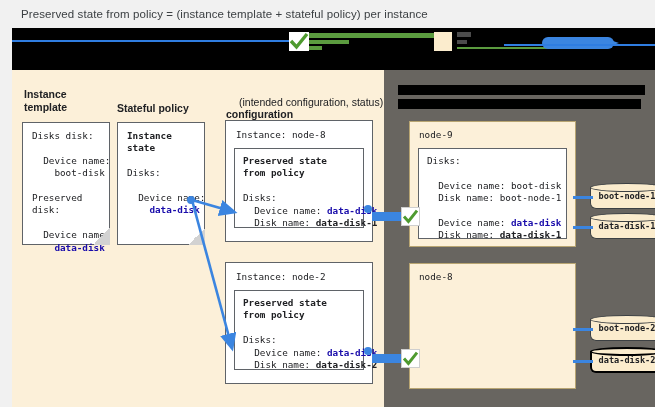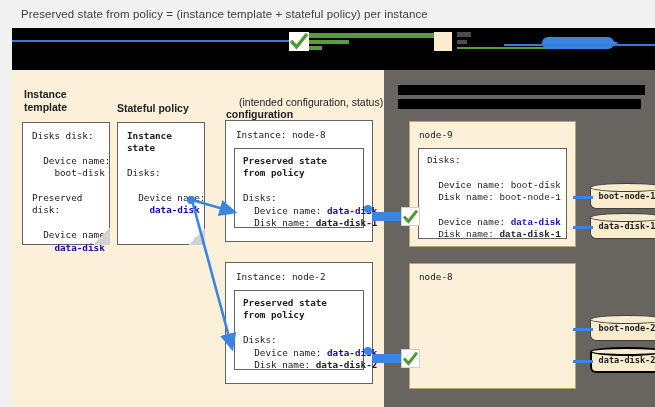--- a/index.html
+++ b/index.html
@@ -228,21 +228,21 @@
   <div class="inbox" style="left:222px;top:290px;width:130px;height:80px;"><span class="bk">Preserved state</span>
 <span class="bk">from policy</span>
 <span> </span>
 <span>Disks:</span>
 <span>  Device name: </span><span class="b">data-disk</span>
 <span>  Disk name: </span><span class="bk">data-disk-2</span></div>
 
   <div class="node-card" style="left:397px;top:121px;width:167px;height:126px;">
     <div class="node-label">node-9</div>
   </div>
-  <div class="inbox" style="left:406px;top:148px;width:149px;height:91px;font-family:Liberation Mono, monospace;"><span>Disks:</span>
+  <div class="inbox" style="left:406px;top:148px;width:149px;height:91px;"><span>Disks:</span>
 <span> </span>
 <span>  Device name: </span><span>boot-disk</span>
 <span>  Disk name: </span><span>boot-node-1</span>
 <span> </span>
 <span>  Device name: </span><span class="b">data-disk</span>
 <span>  Disk name: </span><span class="bk">data-disk-1</span></div>
 
   <div class="node-card" style="left:397px;top:263px;width:167px;height:126px;">
     <div class="node-label">node-8</div>
   </div>

